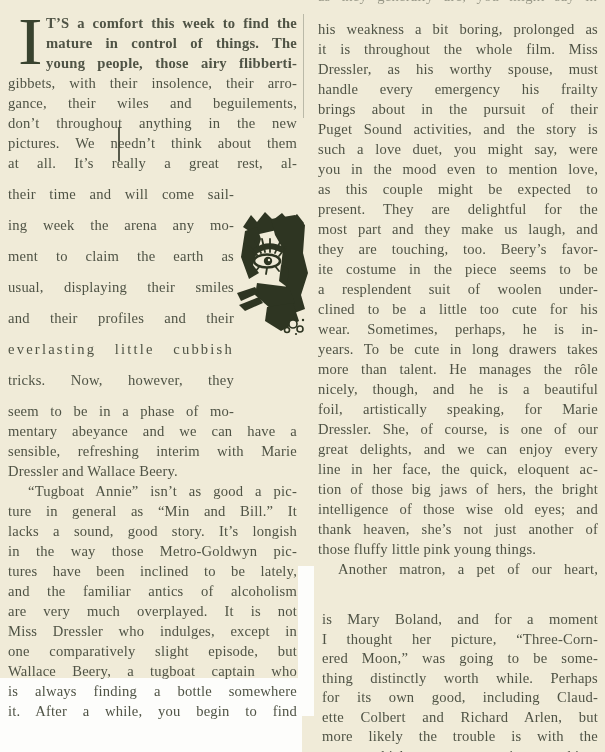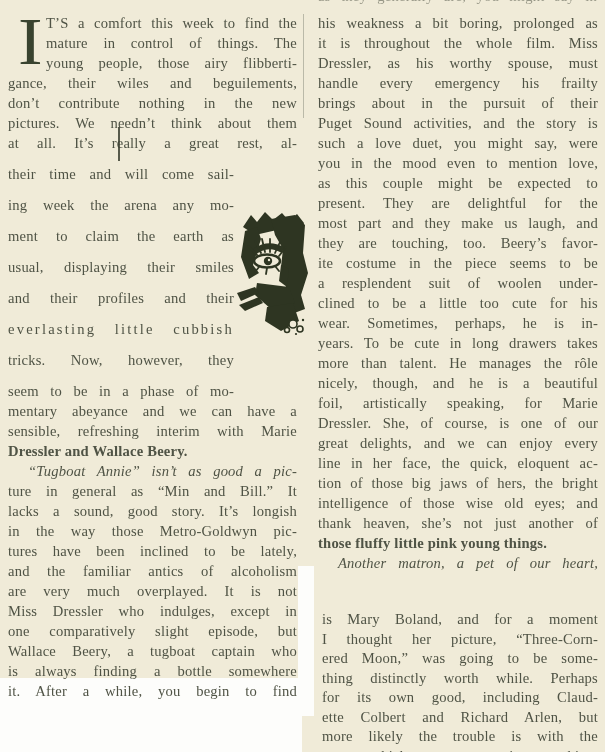--- a/index.html
+++ b/index.html
@@ -12,34 +12,34 @@
   .white-patch{position:absolute;background:#fdfdfb;}
   #patch-bottom-left{left:0;top:678px;width:302px;height:74px;}
   #patch-gutter{left:298px;top:566px;width:16px;height:150px;}
   
   #seam{position:absolute;left:303px;top:14px;width:1px;height:104px;background:#8e8f82;opacity:.55;}
   
   #stray-line{position:absolute;left:118px;top:127px;width:1.5px;height:34px;background:#3c4133;opacity:.85;}
 
   .column{position:absolute;color:#4f5345;}
   #left-col{left:8px;top:13px;width:289px;}
-  #right-col{left:318px;top:13px;width:280px;}
+  #right-col{left:318px;top:19px;width:280px;}
   #right-col-lower{left:322px;top:610px;width:276px;}
 
   .line{
     height:20px;line-height:20px;font-size:14.6px;
     text-align:justify;text-align-last:justify;
     overflow:hidden;letter-spacing:.2px;color:#4f5345;
   }
   #right-col-lower .line{height:19.5px;line-height:19.5px;}
-  .line.cap{padding-left:38px;}
+  .line.cap{padding-left:38px;font-weight:bold;}
   .line.wrap{width:226px;margin-top:11px;}
   .line.sp{letter-spacing:2.2px;}
-  .line.rag{text-align-last:left;font-weight:bold;}
-  .line.ind{text-indent:20px;font-style:italic;}
+  .line.rag{text-align-last:left;}
+  .line.ind{text-indent:20px;}
 
   #drop-cap{
     position:absolute;left:10px;top:-8px;width:34px;height:62px;
     font-size:74px;line-height:72px;color:#39432f;
     font-family:"Liberation Serif",serif;transform:scaleY(.92);
   }
 
   
   #remnant{
     position:absolute;left:318px;top:0;width:279px;height:6px;overflow:hidden;opacity:.55;
@@ -58,22 +58,23 @@
 <div id="remnant">
   <div class="line">as they generally are, you might say in</div>
 </div>
 
 <div class="column" id="left-col">
   <div id="drop-cap">I</div>
   <div>
       <div class="line cap">T’S a comfort this week to find the</div>
       <div class="line cap">mature in control of things. The</div>
       <div class="line cap">young people, those airy flibberti-</div>
+      <div class="line">gibbets, with their insolence, their arro-</div>
       <div class="line">gance, their wiles and beguilements,</div>
-      <div class="line">don’t contribute nothing in the new</div>
+      <div class="line">don’t throughout anything in the new</div>
       <div class="line">pictures. We needn’t think about them</div>
       <div class="line">at all. It’s really a great rest, al-</div>
       <div class="line wrap">their time and will come sail-</div>
       <div class="line wrap">ing week the arena any mo-</div>
       <div class="line wrap">ment to claim the earth as</div>
       <div class="line wrap">usual, displaying their smiles</div>
       <div class="line wrap">and their profiles and their</div>
       <div class="line wrap sp">everlasting little cubbish</div>
       <div class="line wrap">tricks. Now, however, they</div>
       <div class="line wrap">seem to be in a phase of mo-</div>

